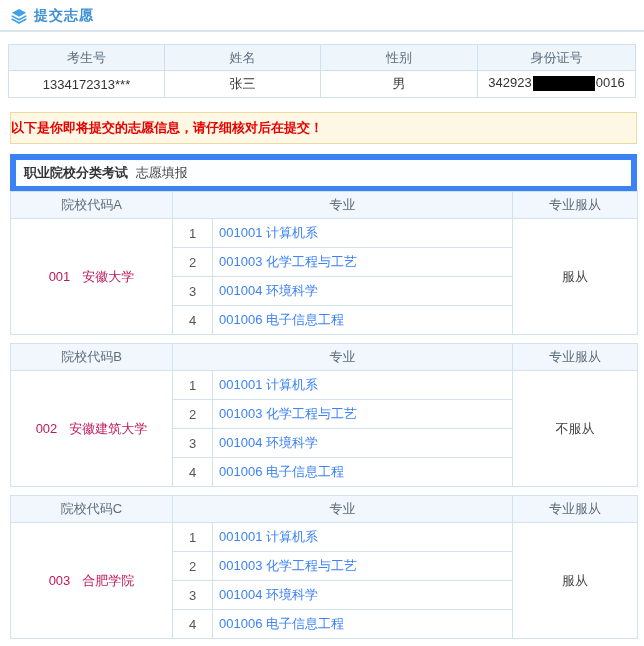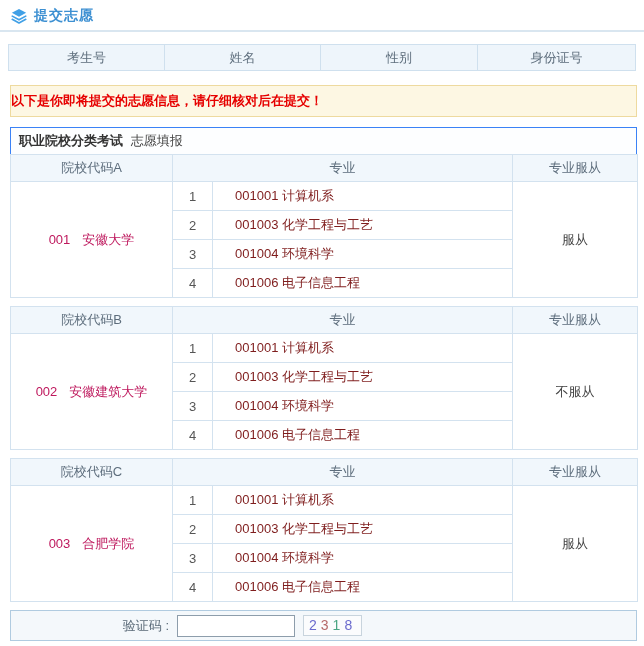--- a/index.html
+++ b/index.html
@@ -39,21 +39,21 @@
   
   .warning{
     margin:14px 7px 0 10px;
     border:1px solid #eeda9f;background:#fdf7e3;
     color:#e60000;font-weight:bold;text-align:left;
     padding:6px 0;
   }
   
   .section-title{
     margin:10px 7px 0 10px;
-    border:1px solid #3b82f6;background:#fdfeff;
+    border:6px solid #3b82f6;background:#fdfeff;
     padding:4px 8px;color:#333;
   }
   .section-title .bold{font-weight:bold;}
   .section-title .normal{font-weight:normal;margin-left:4px;color:#444;}
   
   .school-table{
     width:627px;margin:0 7px 0 10px;
     border:1px solid #a7c5db;
   }
   .school-table.first{margin-top:-1px;}
@@ -63,21 +63,21 @@
   .school-table col.c3{width:300px;}
   .school-table col.c4{width:125px;}
   .school-table th{
     background:#f1f7fc;color:#5d6d7c;font-weight:normal;
     height:24px;border:1px solid #d3e2ef;
   }
   .school-table td{border:1px solid #d3e2ef;height:26px;background:#fff;}
   .school-table td.school-cell{text-align:center;color:#be185d;cursor:pointer;}
   .school-cell .school-name{margin-left:12px;}
   .school-table td.num{text-align:center;color:#555;}
-  .school-table td.major{padding-left:22px;color:#7f1d1d;cursor:pointer;}
+  .school-table td.major{padding-left:6px;color:#3b82f6;cursor:pointer;}
   .school-table td.obey{text-align:center;color:#444;}
   
   .captcha-row{
     margin:8px 7px 0 10px;height:29px;
     border:1px solid #b0cbe0;background:#f4f8fb;
     display:flex;align-items:center;
   }
   .captcha-label{
     width:158px;text-align:right;color:#5a6a78;margin-right:8px;
   }
@@ -110,20 +110,26 @@
       <col style="width:157px">
       <col style="width:158px">
     </colgroup>
   <tbody>
       <tr>
     <th>考生号</th>
     <th>姓名</th>
     <th>性别</th>
     <th>身份证号</th>
   </tr>
+  <tr>
+    <td>1334172313***</td>
+    <td>张三</td>
+    <td>男</td>
+    <td><span>342923</span><span class="redact"></span><span>0016</span></td>
+  </tr>
 </tbody>
   </table>
 
 <div class="warning">以下是你即将提交的志愿信息，请仔细核对后在提交！</div>
 
 <div class="section-title">
   <span class="bold">职业院校分类考试</span>
   <span class="normal">志愿填报</span>
 </div>
 

